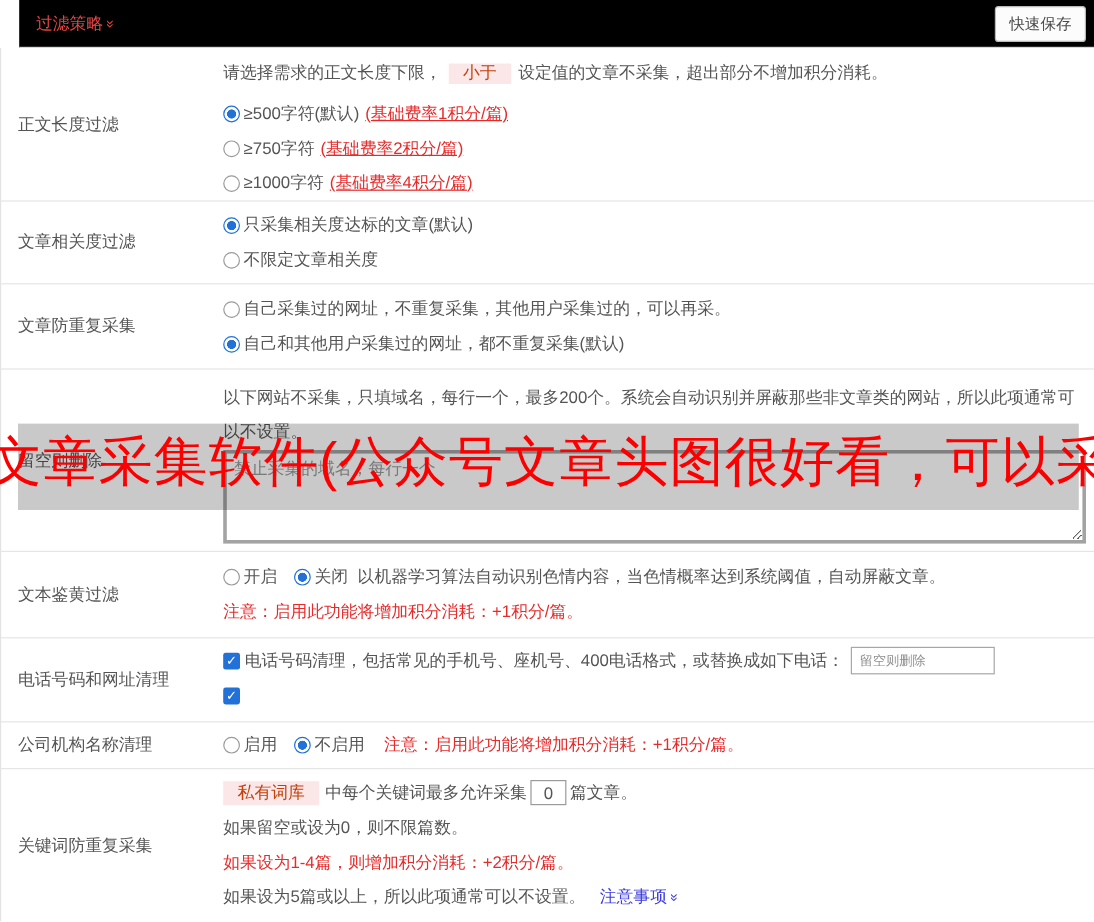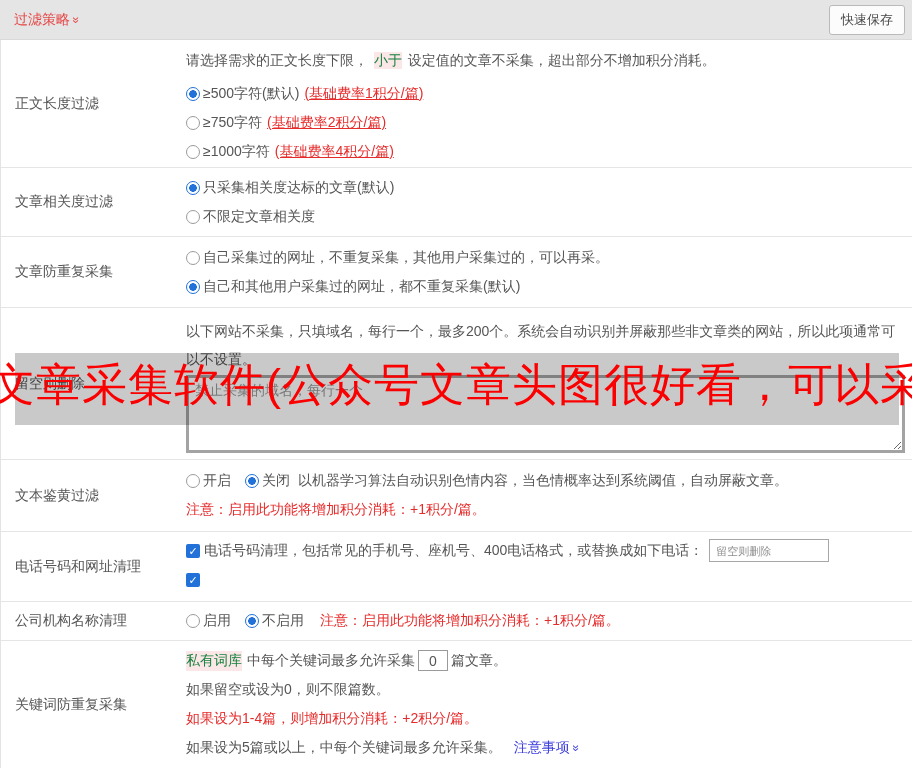--- a/index.html
+++ b/index.html
@@ -1,41 +1,41 @@
 <!DOCTYPE html>
 <html><head>
 <meta charset="utf-8">
 <style>
   html,body{margin:0;padding:0;background:#fff;}
   body{width:912px;height:768px;font-family:"Liberation Sans","DejaVu Sans",sans-serif;font-size:14px;color:#555;}
   .page{position:relative;width:912px;height:768px;overflow:hidden;background:#fff;}
 
   
-  .header{height:40px;background:#e5e5e5;border-bottom:1px solid #d9d9d9;display:flex;align-items:center;justify-content:space-between;padding:0 7px 0 14px;box-sizing:border-box;}
+  .header{height:40px;background:#000000;border-bottom:1px solid #d9d9d9;display:flex;align-items:center;justify-content:space-between;padding:0 7px 0 14px;box-sizing:border-box;margin-left:16px;}
   .title{color:#e64545;font-size:14px;display:flex;align-items:center;}
   .chev{display:inline-block;transform:rotate(90deg);font-size:12px;margin-left:3px;line-height:1;}
   .save-btn{background:#fcfcfc;border:1px solid #b9b9b9;border-radius:3px;padding:5px 11px;font-size:13px;color:#4a4a4a;font-family:inherit;cursor:pointer;}
 
   
   .rows{border-left:1px solid #e3e3e3;}
   .row{display:flex;border-bottom:1px solid #e5e5e5;box-sizing:border-box;}
   .row-label{flex:0 0 171px;width:171px;padding-left:14px;box-sizing:content-box;display:flex;align-items:center;color:#555;}
   .row-content{flex:1;min-width:0;}
   .opt{height:29px;display:flex;align-items:center;white-space:nowrap;}
   .line{height:29px;display:flex;align-items:center;white-space:nowrap;}
 
   .radio{width:14px;height:14px;border-radius:50%;border:1px solid #9b9b9b;background:#fff;box-sizing:border-box;margin-right:3px;flex:0 0 14px;cursor:pointer;}
   .radio.on{border:1px solid #2171d8;background:radial-gradient(circle,#2171d8 0 3.6px,#fff 4px);}
   .check{width:14px;height:14px;background:#2171d8;border-radius:2px;margin-right:4px;flex:0 0 14px;color:#fff;font-size:11px;line-height:14px;text-align:center;cursor:pointer;}
   .check::after{content:"\2713";}
 
   .red{color:#e62b2b;}
   .ul{text-decoration:underline;}
   .note-gap{margin-left:5px;}
-  .tag{background:#fbe7e7;color:#15803d;padding:1px 0;margin-right:5px;font-family:Liberation Serif, serif;}
+  .tag{background:#fbe7e7;color:#c2410c;padding:1px 12px;margin-right:5px;font-family:Liberation Serif, serif;}
   .gap-r{margin-right:14px;}
 
   .desc{line-height:19px;white-space:normal;}
   .wrapdesc{line-height:28px;white-space:normal;width:722px;}
 
   .domain-textarea{display:block;width:719px;height:78px;border:3px solid #a3a3a3;resize:both;font-family:inherit;font-size:14px;color:#555;padding:4px 6px;box-sizing:border-box;background:#fff;margin-top:2px;}
   .domain-textarea::placeholder{color:#9a9a9a;}
   .phone-input{width:120px;height:23px;border:1px solid #a7a7a7;padding:2px 6px;font-family:inherit;font-size:11px;color:#555;box-sizing:border-box;margin-left:6px;}
   .phone-input::placeholder{color:#8f8f8f;}
   .num-input{width:30px;height:21px;border:1px solid #9a9a9a;text-align:center;font-family:inherit;font-size:14px;color:#555;box-sizing:border-box;margin:0 3px;}
@@ -178,21 +178,21 @@
       <div class="row-content" style="padding-top:5px;">
         <div class="line">
           <span class="tag">私有词库</span>
           <span>中每个关键词最多允许采集</span>
           <input class="num-input" type="text" value="0" style="">
           <span>篇文章。</span>
         </div>
         <div class="line">如果留空或设为0，则不限篇数。</div>
         <div class="line red">如果设为1-4篇，则增加积分消耗：+2积分/篇。</div>
         <div class="line">
-          <span>如果设为5篇或以上，中每个关键词最多允许采集。</span>
+          <span>如果设为5篇或以上，所以此项通常可以不设置。</span>
           <span class="link">
             <span>注意事项</span>
             <span class="chev">»</span>
           </span>
         </div>
       </div>
     </div>
 
   </div>
 

